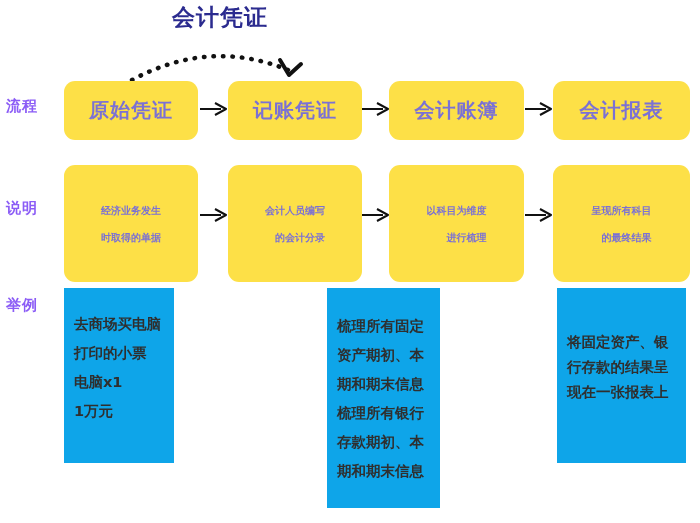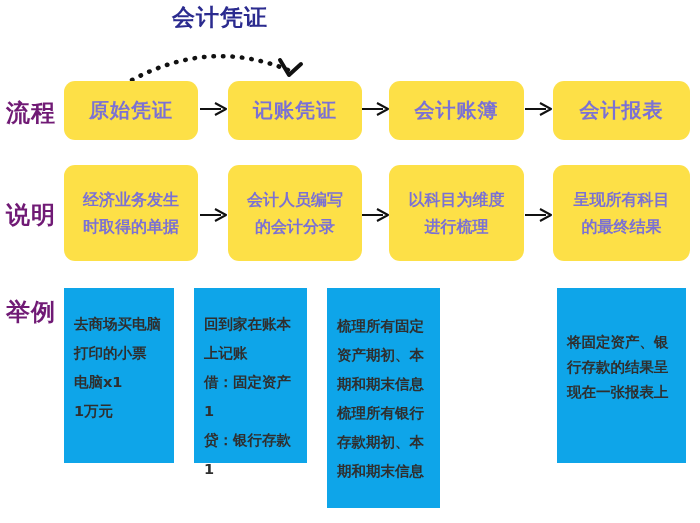--- a/index.html
+++ b/index.html
@@ -34,23 +34,23 @@
     color: #2b2b8f;
     letter-spacing: 1px;
     white-space: nowrap;
   }
 
   
   .row-label {
     position: absolute;
     left: 6px;
     width: 56px;
-    font-size: 24px;
+    font-size: 15px;
     font-weight: bold;
-    color: #701a75;
+    color: #8b5cf6;
     letter-spacing: 1px;
     white-space: nowrap;
   }
   .row-label.l1 { top: 97px; }
   .row-label.l2 { top: 199px; }
   .row-label.l3 { top: 296px; }
 
   
   .pbox {
     position: absolute;
@@ -65,24 +65,25 @@
   }
   .pbox.r1 {
     top: 81px;
     height: 59px;
     font-size: 20px;
     font-weight: bold;
     letter-spacing: 1px;
   }
   .pbox.r2 {
     top: 165px;
-    height: 96px;
-    font-size: 16px;
+    height: 117px;
+    font-size: 10px;
     font-weight: bold;
     line-height: 27px;
+    text-align: right;
   }
   .pbox.r2 .lines { padding: 0 6px; }
 
   .c1 { left: 64px;  width: 134px; }
   .c2 { left: 228px; width: 134px; }
   .c3 { left: 389px; width: 135px; }
   .c4 { left: 553px; width: 137px; }
 
   
   .ybox {
@@ -178,25 +179,20 @@
     <path d="M 16 3 L 27 9 L 16 15" fill="none" stroke="#111111" stroke-width="2" stroke-linejoin="round"></path>
   </svg>
 
   <div class="row-label l3">举例</div>
 
   <div class="ybox y1">
     <div class="lines">去商场买电脑打印的小票
 电脑x1
 1万元</div>
   </div>
-  <div class="ybox y2">
-    <div class="lines">回到家在账本上记账
-借：固定资产1
-贷：银行存款1</div>
-  </div>
   <div class="ybox y3">
     <div class="lines">梳理所有固定资产期初、本期和期末信息
 梳理所有银行存款期初、本期和期末信息</div>
   </div>
   <div class="ybox y4">
     <div class="lines">将固定资产、银行存款的结果呈现在一张报表上</div>
   </div>
 
 </div>
 

